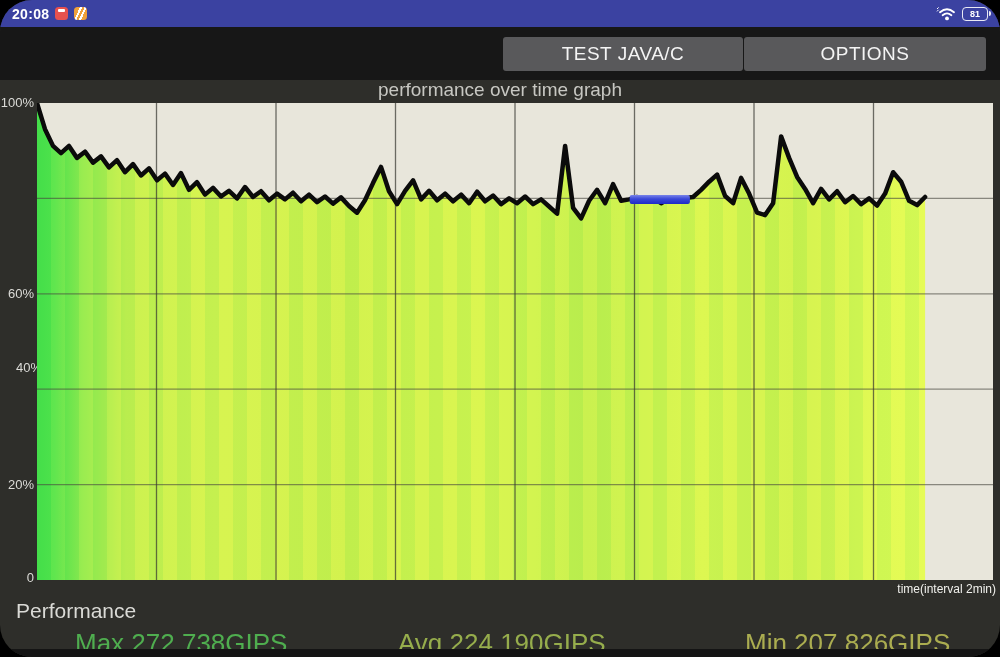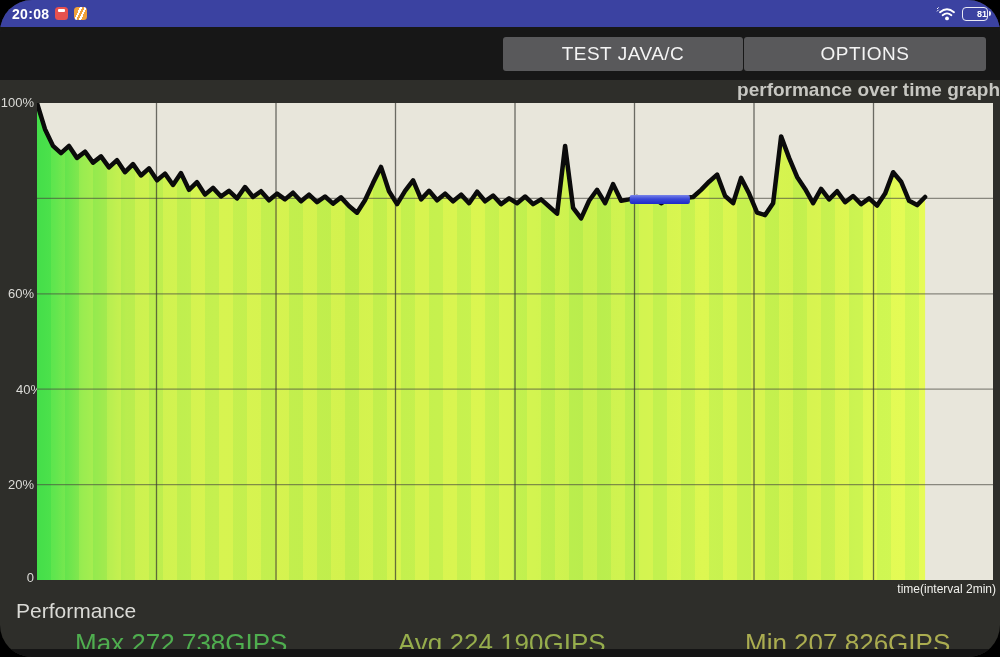--- a/index.html
+++ b/index.html
@@ -14,46 +14,46 @@
   .sb-time { color:#fff; font-size:14px; font-weight:bold; letter-spacing:.3px; }
   .notif { width:13px; height:13px; border-radius:3.5px; position:relative; }
   .notif-red { background:#e7514e; }
   .notif-red::after { content:""; position:absolute; left:3px; top:2px; width:7px; height:3px;
     background:#fff; border-radius:1px; }
   .notif-orange { background:#efa03b;
     background-image:linear-gradient(115deg, transparent 32%, #fff 32% 44%, transparent 44% 56%, #fff 56% 68%, transparent 68%); }
   .wifi svg { display:block; }
   .battery { width:26px; height:14px; border:1.5px solid #e9e9f4; border-radius:4px;
     color:#fff; font-size:9px; font-weight:bold; display:flex; align-items:center;
-    justify-content:flex-end; position:relative; }
+    justify-content:center; position:relative; }
   .battery::after { content:""; position:absolute; right:-4px; top:3.5px; width:2.5px; height:5px;
     background:#e9e9f4; border-radius:0 2px 2px 0; }
 
   
   .toolbar { position:absolute; top:27px; left:0; width:1000px; height:53px; background:#171717; z-index:5; }
   .tb-btn { position:absolute; top:10px; height:34px; background:#59595b; border:none;
     border-radius:3px; color:#f4f4f4; font-size:19px; letter-spacing:.5px;
     font-family:"Liberation Sans", sans-serif; cursor:pointer; text-align:center; }
   #btn-start { left:10px; width:240px; }
   #btn-java { left:503px; width:240px; }
   #btn-options { left:744px; width:242px; }
   .tb-timer { position:absolute; left:300px; top:0; width:190px; height:53px; line-height:55px;
     text-align:center; color:#b7b7b7; font-size:24px; }
 
   
-  .graph-title { position:absolute; top:79px; left:0; width:1000px; text-align:right;
-    color:#c7c7c2; font-size:19px;font-weight:bold; }
+  .graph-title { position:absolute; top:79px; left:0; width:1000px; text-align:center;
+    color:#c7c7c2; font-size:19px; }
   .plot { position:absolute; left:37px; top:103px; width:956px; height:477px;
     border-bottom:3px solid #0f0f0d; }
   .plot svg { display:block; }
   .hgrid { stroke:rgba(72,72,64,0.6); stroke-width:1.3; }
   .vgrid { stroke:rgba(52,52,47,0.7); stroke-width:1.3; }
   .ylabel { position:absolute; left:0; width:34px; text-align:right; font-size:13px;
     color:#dbdbd7; }
-  .yl-0{top:95px;} .yl-1{top:191px;padding-left:41px;} .yl-2{top:286px;} .yl-3{top:382px;padding-left:16px;} .yl-4{top:477px;} .yl-5{top:570px;}
+  .yl-0{top:95px;} .yl-1{top:191px;padding-left:41px;} .yl-2{top:286px;} .yl-3{top:360px;padding-left:16px;} .yl-4{top:477px;} .yl-5{top:570px;}
   .x-axis-label { position:absolute; top:582px; right:4px; font-size:12px; color:#f0f0ec; }
 
   
   .perf-title { position:absolute; top:599px; left:0; width:1000px; text-align:left;
     font-size:21px; color:#dadad6;margin-left:16px; }
   .stat { position:absolute; top:628px; font-size:26px; white-space:nowrap; }
   .stat-max { left:75px;  color:#4fae4f; }
   .stat-avg { left:398px; color:#96ad4c; }
   .stat-min { left:745px; color:#abad50; }
   .bottom-strip { position:absolute; left:0; bottom:0; width:1000px; height:8px;

